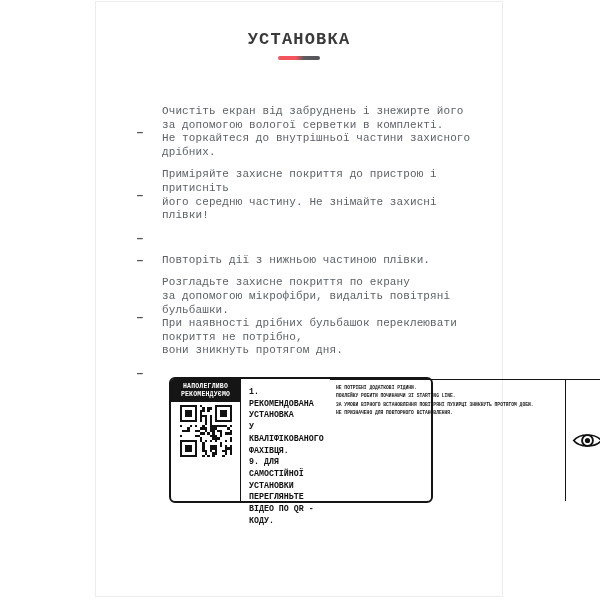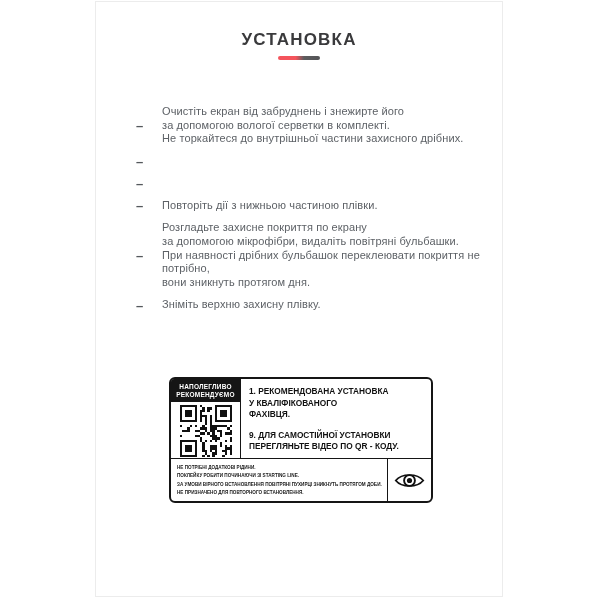--- a/index.html
+++ b/index.html
@@ -1,33 +1,33 @@
 <!DOCTYPE html>
 <html><head>
 <meta charset="utf-8">
 <style>
   html,body{margin:0;padding:0;background:#fff;}
   .canvas{position:relative;width:600px;height:600px;background:#fff;overflow:hidden;
           font-family:"Liberation Sans",sans-serif;}
   .sheet{position:absolute;left:95px;top:1px;width:406px;height:594px;background:#fff;
-         border:1px solid #ececec;}
+         border:1px solid #ececec;font-family:Liberation Mono, monospace;}
   
   .title{position:absolute;top:28px;left:0;width:100%;text-align:center;
          font-size:17px;font-weight:600;letter-spacing:1.2px;color:#3a3a3c;}
   .title-bar{position:absolute;top:54px;left:50%;margin-left:-21px;width:42px;height:4px;
          border-radius:2px;
          background:linear-gradient(90deg,#f4545c 0%,#f4545c 42%,#5d5d5f 62%,#545456 100%);}
   
   .list{position:absolute;left:40px;top:103px;width:352px;}
   .item{display:flex;align-items:center;margin-bottom:9px;}
   .marker{flex:0 0 26px;width:26px;font-weight:700;color:#54585c;font-size:13px;line-height:1;}
   .itext{font-size:11px;line-height:13.6px;color:#5d6166;white-space:pre-line;letter-spacing:.1px;}
   
   .recbox{position:absolute;left:73px;top:375px;width:264px;height:126px;box-sizing:border-box;
-          border:2px solid #151515;border-radius:6px;background:#fff;display:flex;flex-direction:column;}
+          border:2px solid #151515;border-radius:6px;background:#fff;display:flex;flex-direction:row;}
   .rec-top{flex:1;display:flex;min-height:0;}
   .rec-left{flex:0 0 69px;width:69px;display:flex;flex-direction:column;align-items:center;}
   .rec-label{width:100%;box-sizing:border-box;background:#151515;color:#fff;text-align:center;
           font-size:6.5px;font-weight:700;line-height:8px;padding:3.5px 0;white-space:pre-line;
           letter-spacing:.2px;border-radius:3px 0 0 0;}
   .qr{margin-top:3px;width:52px;height:52px;}
   .rec-right{flex:1;border-left:1.5px solid #151515;padding:7px 6px 5px 8px;display:flex;
           flex-direction:column;justify-content:space-between;
           font-size:8.3px;font-weight:700;color:#111;line-height:11.7px;white-space:pre-line;}
   .rec-bottom{flex:0 0 42px;border-top:1.5px solid #151515;display:flex;}
@@ -48,38 +48,39 @@
 
     <div class="list">
       <div class="item">
         <span class="marker">–</span>
         <span class="itext">Очистіть екран від забруднень і знежирте його
 за допомогою вологої серветки в комплекті.
 Не торкайтеся до внутрішньої частини захисного дрібних.</span>
       </div>
       <div class="item">
         <span class="marker">–</span>
+        <span class="itext">Приміряйте захисне покриття до пристрою і притисніть
+його середню частину. Не знімайте захисні плівки!</span>
       </div>
       <div class="item">
         <span class="marker">–</span>
       </div>
       <div class="item">
         <span class="marker">–</span>
         <span class="itext">Повторіть дії з нижньою частиною плівки.</span>
       </div>
       <div class="item">
         <span class="marker">–</span>
         <span class="itext">Розгладьте захисне покриття по екрану
 за допомогою мікрофібри, видаліть повітряні бульбашки.
 При наявності дрібних бульбашок переклеювати покриття не потрібно,
 вони зникнуть протягом дня.</span>
       </div>
       <div class="item">
         <span class="marker">–</span>
-        <span class="itext">Зніміть верхню захисну плівку.</span>
       </div>
     </div>
 
     <div class="recbox">
       <div class="rec-top">
         <div class="rec-left">
           <div class="rec-label">НАПОЛЕГЛИВО
 РЕКОМЕНДУЄМО</div>
           <svg class="qr" viewBox="0 0 21 21" shape-rendering="crispEdges" xmlns="http://www.w3.org/2000/svg">
             <g fill="#111">

